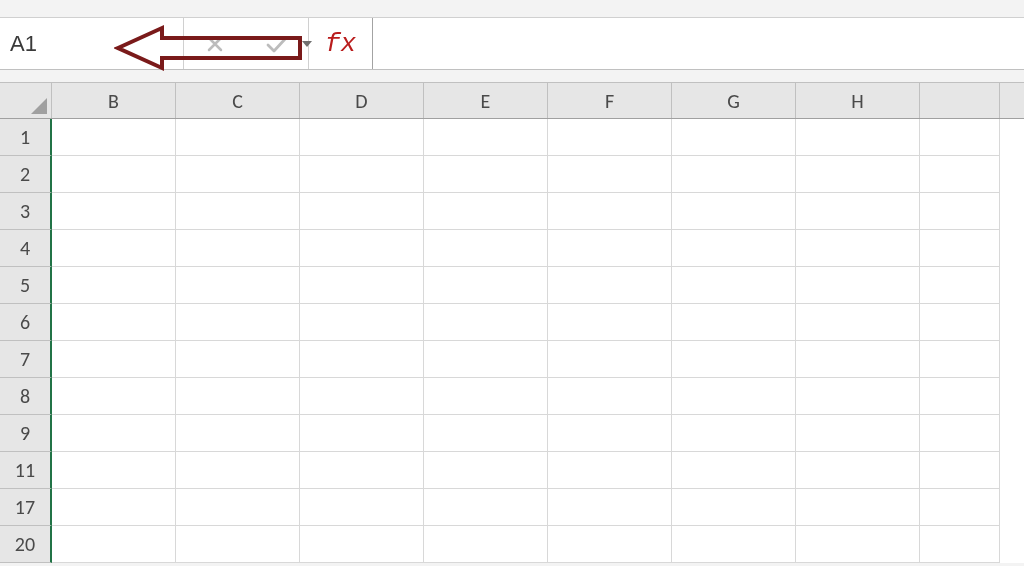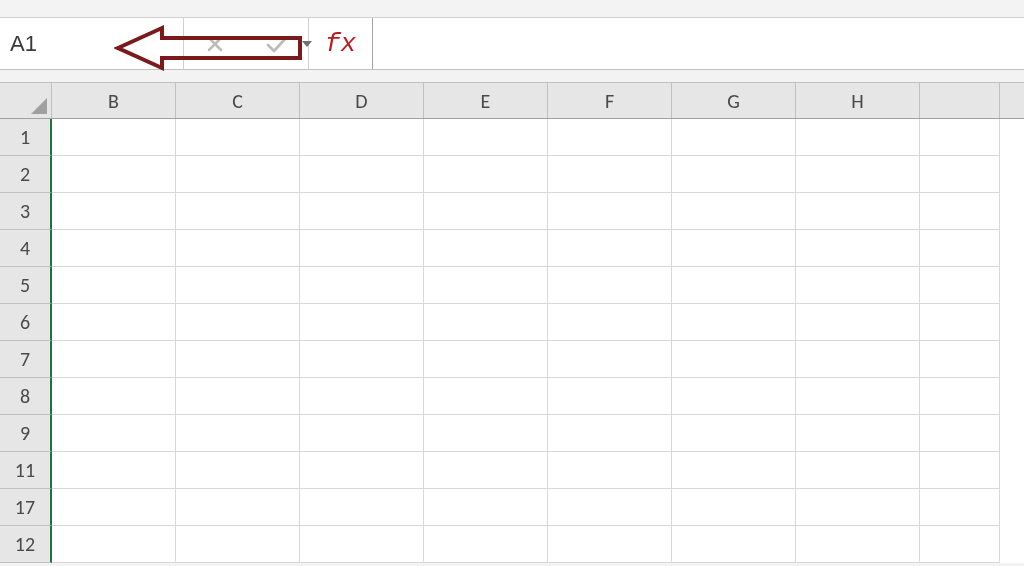--- a/index.html
+++ b/index.html
@@ -313,21 +313,21 @@
         <div class="cell"></div>
         <div class="cell"></div>
         <div class="cell"></div>
         <div class="cell"></div>
         <div class="cell"></div>
         <div class="cell"></div>
         <div class="cell"></div>
         <div class="cell" style="width: 80px;"></div>
       </div>
       <div class="row">
-        <div class="row-h">12</div>
+        <div class="row-h">20</div>
         <div class="cell"></div>
         <div class="cell"></div>
         <div class="cell"></div>
         <div class="cell"></div>
         <div class="cell"></div>
         <div class="cell"></div>
         <div class="cell"></div>
         <div class="cell" style="width: 80px;"></div>
       </div>
     </div>

